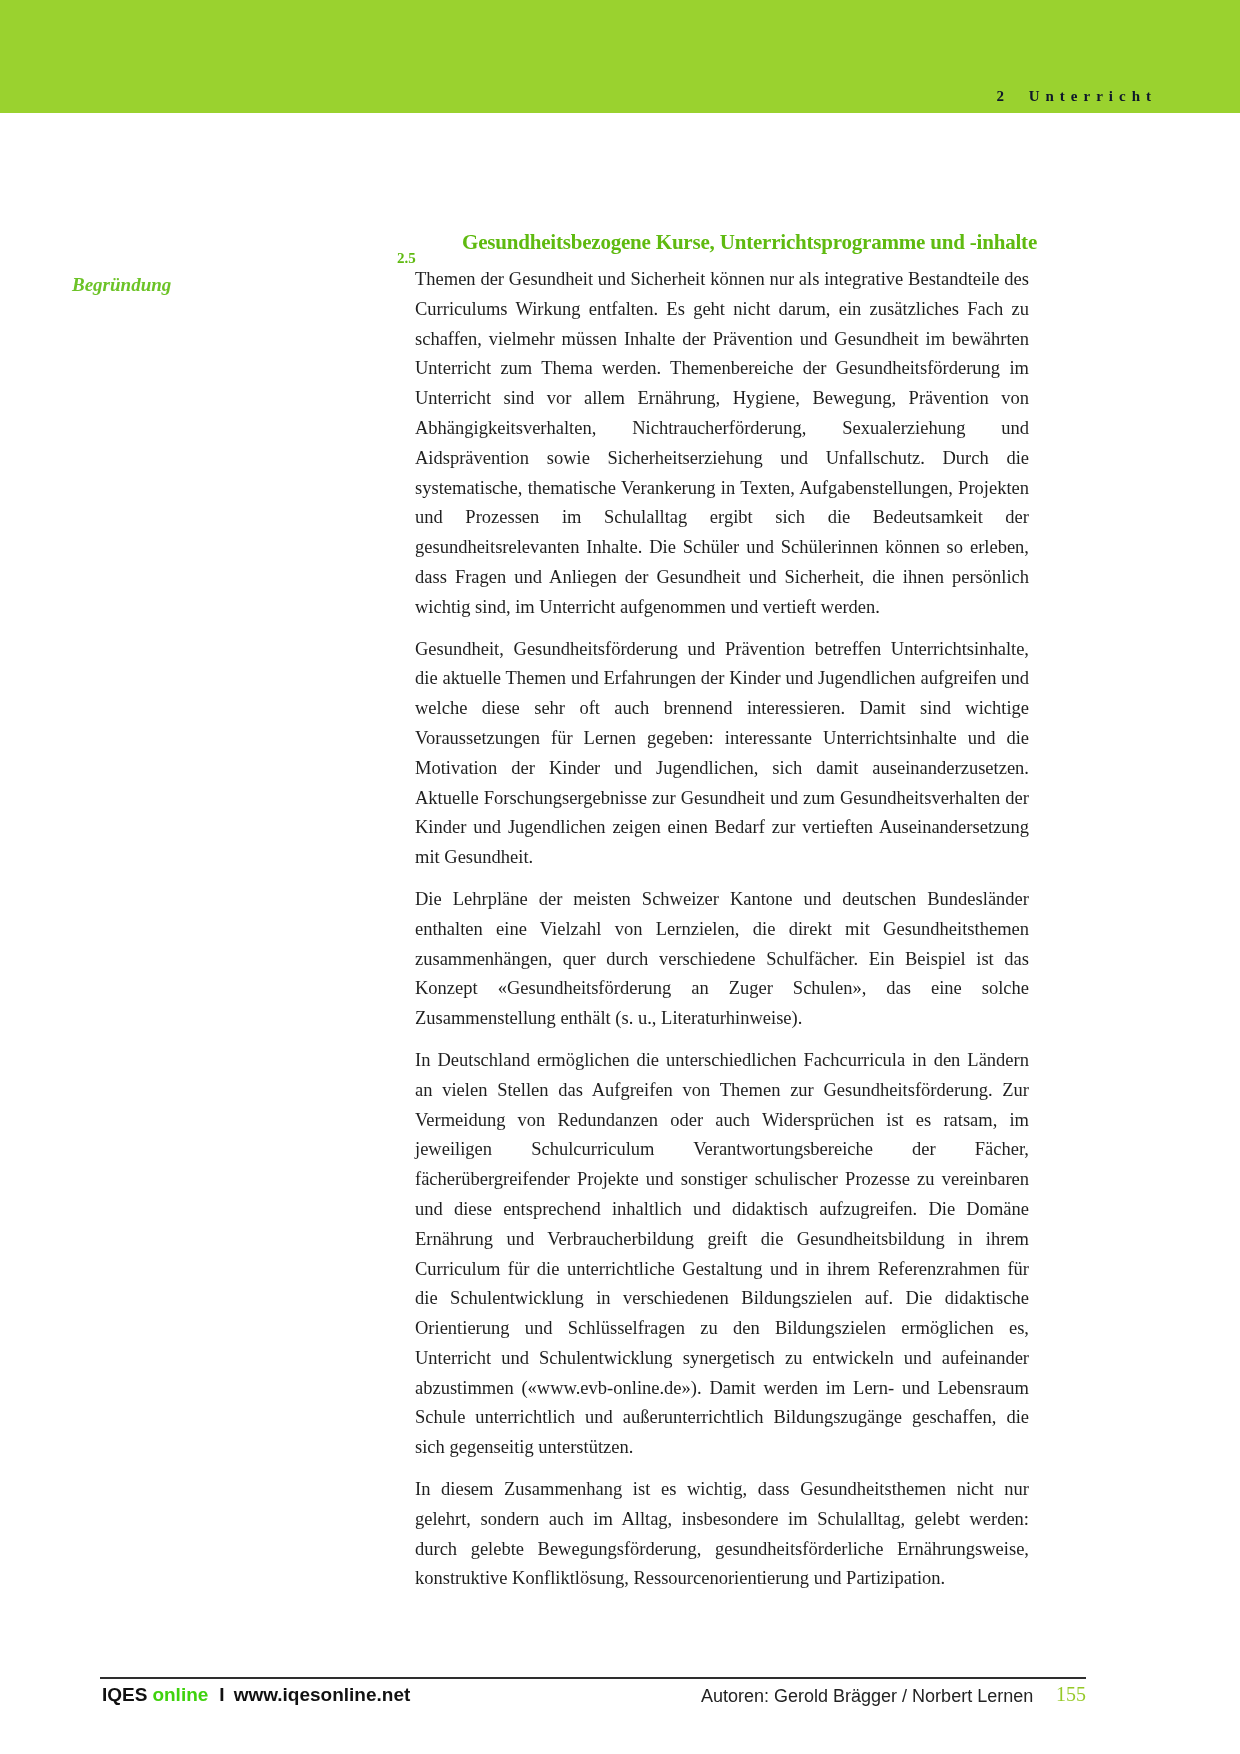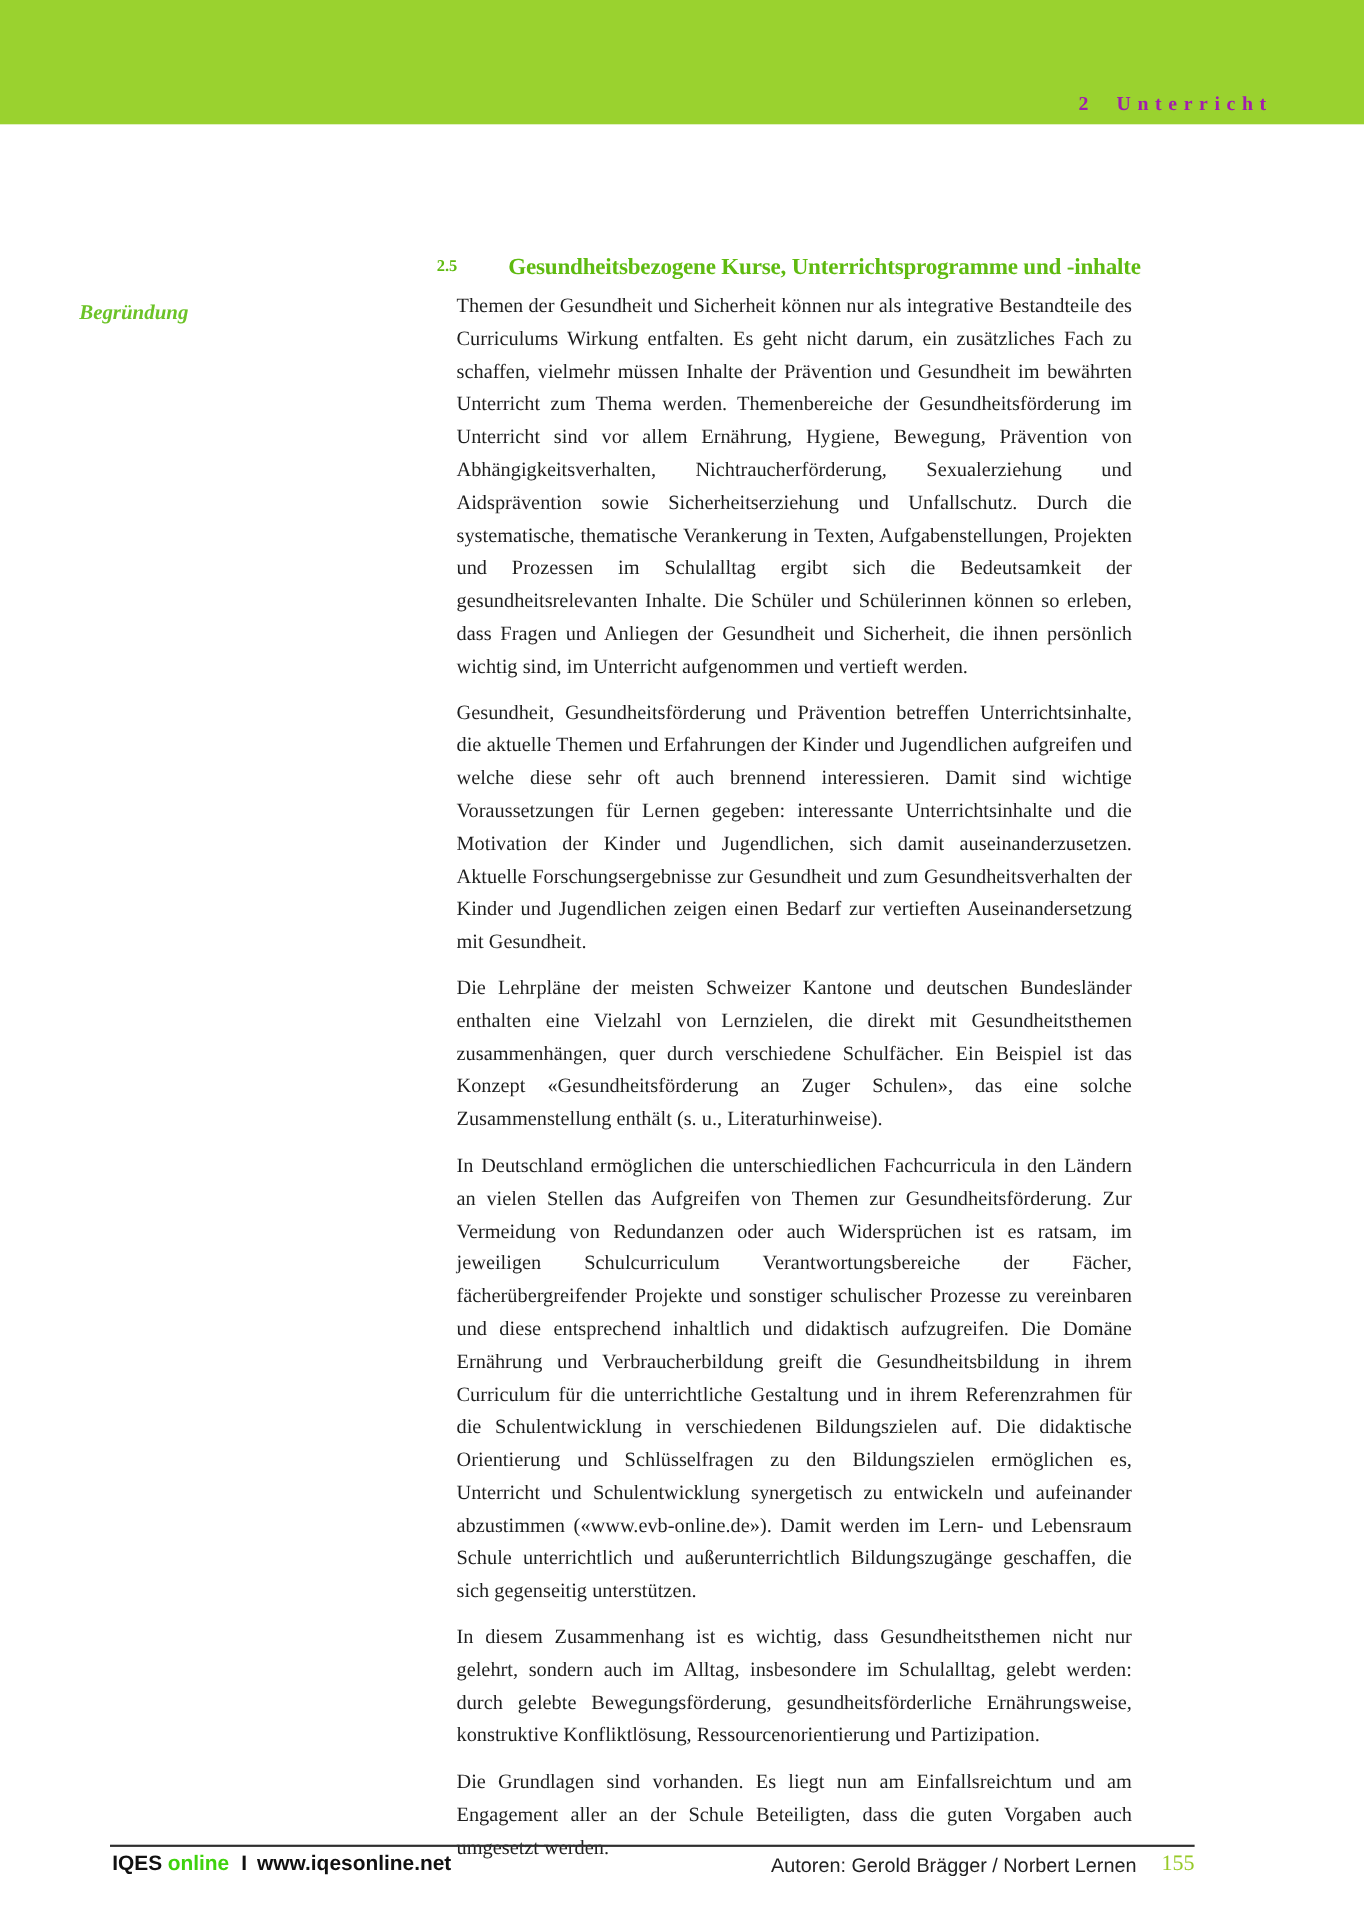--- a/index.html
+++ b/index.html
@@ -24,35 +24,35 @@
     position:absolute;
     top:0;left:0;
     width:100%;
     height:113px;
     background:var(--band-green);
   }
   .band-label{
     position:absolute;
     right:83px;
     bottom:8px;
-    color:#a21caf;
+    color:#0f172a;
     font-family:"Liberation Serif", serif;
     font-weight:bold;
-    font-size:18px;
+    font-size:15px;
     letter-spacing:6px;
     word-spacing:9px;
     white-space:nowrap;
   }
   
   .heading-row{
     position:absolute;
     left:397px;
     top:218px;
     display:flex;
-    align-items:center;
+    align-items:flex-end;
     white-space:nowrap;
   }
   .h-num{
     width:53px;
     flex:0 0 53px;
     font-weight:bold;
     font-size:15px;
     color:var(--heading-green);
   }
   .h-title{
@@ -137,21 +137,20 @@
   </div>
 
   <aside class="margin-label">Begründung</aside>
 
   <div class="body-col">
       <p>Themen der Gesundheit und Sicherheit können nur als integrative Bestandteile des Curriculums Wirkung entfalten. Es geht nicht darum, ein zusätzliches Fach zu schaffen, vielmehr müssen Inhalte der Prävention und Gesundheit im bewährten Unterricht zum Thema werden. Themenbereiche der Gesundheitsförderung im Unterricht sind vor allem Ernährung, Hygiene, Bewegung, Prävention von Abhängigkeitsverhalten, Nichtraucherförderung, Sexualerziehung und Aidsprävention sowie Sicherheitserziehung und Unfallschutz. Durch die systematische, thematische Verankerung in Texten, Aufgabenstellungen, Projekten und Prozessen im Schulalltag ergibt sich die Bedeutsamkeit der gesundheitsrelevanten Inhalte. Die Schüler und Schülerinnen können so erleben, dass Fragen und Anliegen der Gesundheit und Sicherheit, die ihnen persönlich wichtig sind, im Unterricht aufgenommen und vertieft werden.</p>
       <p>Gesundheit, Gesundheitsförderung und Prävention betreffen Unterrichtsinhalte, die aktuelle Themen und Erfahrungen der Kinder und Jugendlichen aufgreifen und welche diese sehr oft auch brennend interessieren. Damit sind wichtige Voraussetzungen für Lernen gegeben: interessante Unterrichtsinhalte und die Motivation der Kinder und Jugendlichen, sich damit auseinanderzusetzen. Aktuelle Forschungsergebnisse zur Gesundheit und zum Gesundheitsverhalten der Kinder und Jugendlichen zeigen einen Bedarf zur vertieften Auseinandersetzung mit Gesundheit.</p>
       <p>Die Lehrpläne der meisten Schweizer Kantone und deutschen Bundesländer enthalten eine Vielzahl von Lernzielen, die direkt mit Gesundheitsthemen zusammenhängen, quer durch verschiedene Schulfächer. Ein Beispiel ist das Konzept «Gesundheitsförderung an Zuger Schulen», das eine solche Zusammenstellung enthält (s. u., Literaturhinweise).</p>
       <p>In Deutschland ermöglichen die unterschiedlichen Fachcurricula in den Ländern an vielen Stellen das Aufgreifen von Themen zur Gesundheitsförderung. Zur Vermeidung von Redundanzen oder auch Widersprüchen ist es ratsam, im jeweiligen Schulcurriculum Verantwortungsbereiche der Fächer, fächerübergreifender Projekte und sonstiger schulischer Prozesse zu vereinbaren und diese entsprechend inhaltlich und didaktisch aufzugreifen. Die Domäne Ernährung und Verbraucherbildung greift die Gesundheitsbildung in ihrem Curriculum für die unterrichtliche Gestaltung und in ihrem Referenzrahmen für die Schulentwicklung in verschiedenen Bildungszielen auf. Die didaktische Orientierung und Schlüsselfragen zu den Bildungszielen ermöglichen es, Unterricht und Schulentwicklung synergetisch zu entwickeln und aufeinander abzustimmen («www.evb-online.de»). Damit werden im Lern- und Lebensraum Schule unterrichtlich und außerunterrichtlich Bildungszugänge geschaffen, die sich gegenseitig unterstützen.</p>
       <p>In diesem Zusammenhang ist es wichtig, dass Gesundheitsthemen nicht nur gelehrt, sondern auch im Alltag, insbesondere im Schulalltag, gelebt werden: durch gelebte Bewegungsförderung, gesundheitsförderliche Ernährungsweise, konstruktive Konfliktlösung, Ressourcenorientierung und Partizipation.</p>
-      <p>Die Grundlagen sind vorhanden. Es liegt nun am Einfallsreichtum und am Engagement aller an der Schule Beteiligten, dass die guten Vorgaben auch umgesetzt werden.</p>
     </div>
 
   <footer class="footer">
     <div class="rule"></div>
     <div class="frow">
       <div class="fleft">
         <span>IQES</span><span class="f-online">online</span><span class="f-sep">I</span><span>www.iqesonline.net</span>
       </div>
       <div class="fauthors">Autoren: Gerold Brägger / Norbert Lernen</div>
       <div class="fpage">155</div>

